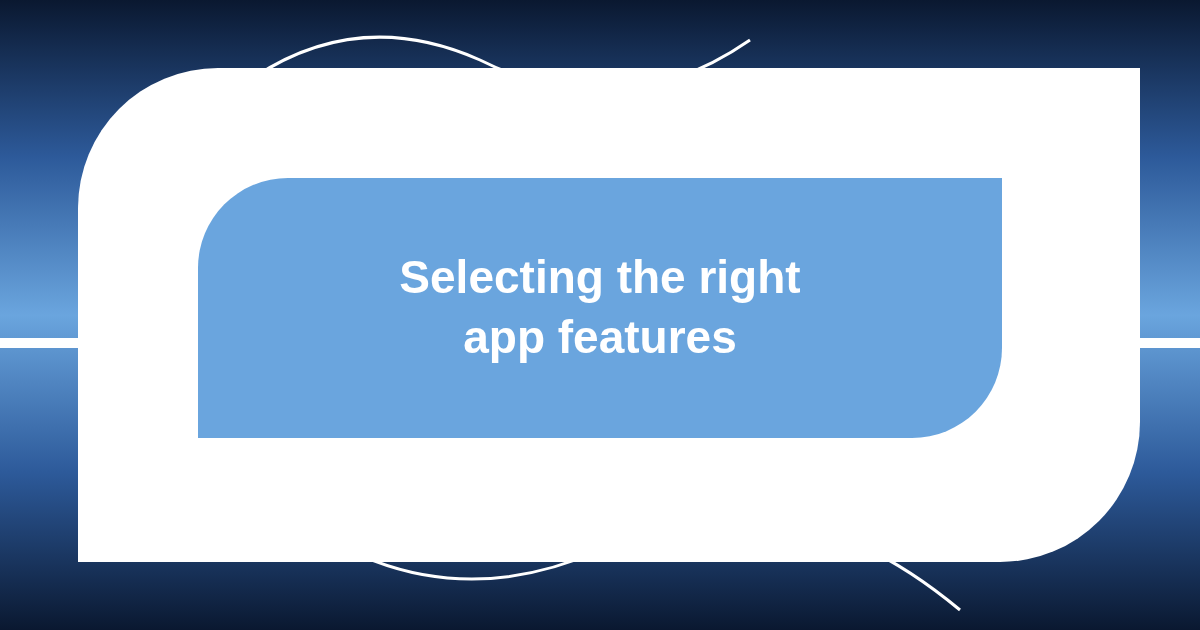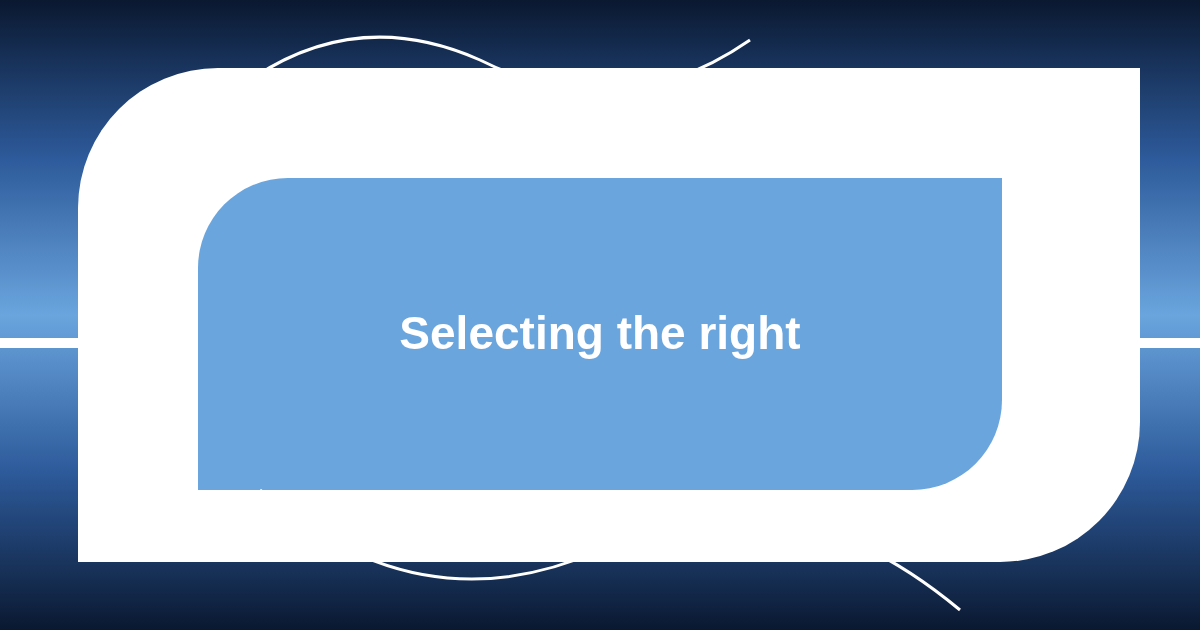--- a/index.html
+++ b/index.html
@@ -60,21 +60,21 @@
       height: 494px;
       background: white;
       border-top-left-radius: 140px;
       border-bottom-right-radius: 140px;
     }
     .inner-shape {
       position: absolute;
       left: 198px;
       top: 178px;
       width: 804px;
-      height: 312px;
+      height: 260px;
       background: #6aa5de;
       border-top-left-radius: 90px;
       border-bottom-right-radius: 90px;
       display: flex;
       align-items: center;
       justify-content: center;
     }
     .title {
       color: white;
       font-size: 46px;
@@ -94,18 +94,19 @@
 </svg>
 
 <div class="horizontal-line-left"></div>
 <div class="horizontal-line-right"></div>
 
 <div class="outer-shape"></div>
 
 <div class="inner-shape">
   <div class="title">
     <span>Selecting the right</span><br>
+    <span>app features</span>
   </div>
 </div>
 
 <svg class="wave-bottom" viewBox="0 0 1200 200" preserveAspectRatio="none">
   <path d="M 260 60 Q 420 200 600 120 Q 780 30 960 180" stroke="white" stroke-width="3" fill="none"></path>
 </svg>
 
 </body></html>

